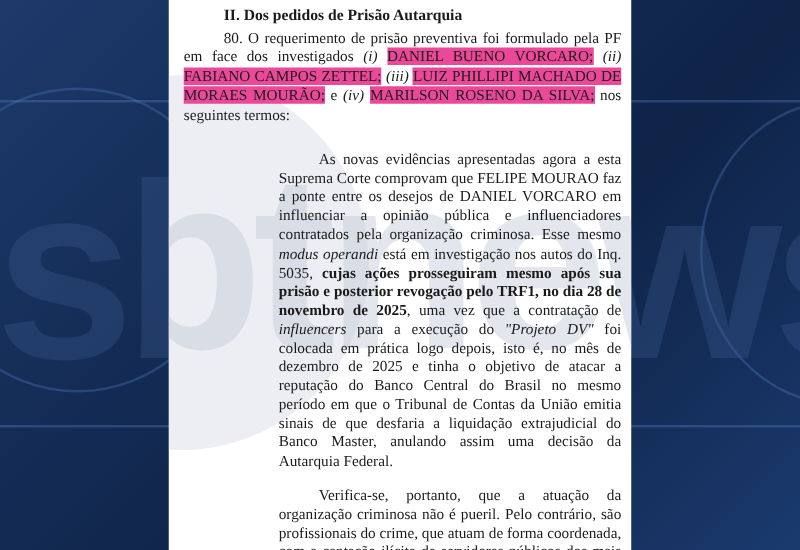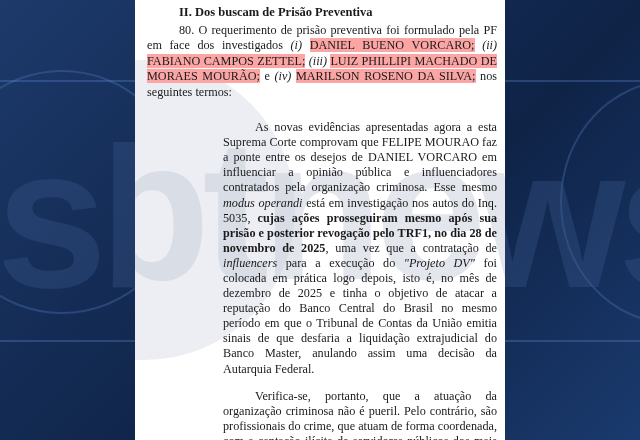--- a/index.html
+++ b/index.html
@@ -24,21 +24,21 @@
     white-space:nowrap; line-height:1; pointer-events:none;
   }
   .wm-ring {
     position:absolute; left:-140px; top:60px; width:300px; height:300px; border-radius:50%;
     background:rgba(200,205,220,0.35);
   }
   .content { position:relative; padding:0 8px 0 12px; font-size:12.2px; color:#1a1a1a; }
   .heading { font-weight:bold; font-size:12.5px; margin:5px 0 0 32px; height:18px; }
   .p { text-align:justify; line-height:15.4px; margin:0; }
   .indent { text-indent:32px; }
-  .hl { background:#fca5a5; }
+  .hl { background:#ec4899; }
   .quote { margin:0 0 0 76px; text-align:justify; line-height:15.1px; }
   .gap { height:20px; }
   .gap2 { height:12px; }
   .side-wm {
     position:absolute; font-family:"Liberation Sans","DejaVu Sans",sans-serif; font-weight:bold;
     font-size:200px; color:rgba(60,90,140,0.35); line-height:1; letter-spacing:-8px;
   }
 </style>
 </head>
 <body>
@@ -50,21 +50,21 @@
   <div class="bg-band" style="top:340px;"></div>
   <div class="side-wm" style="left:-4px;top:118px;">sb</div>
   <div class="side-wm" style="left:470px;top:118px;">ws</div>
 </div>
 
 <div class="paper">
   <div class="wm-ring"></div>
   <div class="watermark" style="left:-150px;">sbtnews</div>
 
   <div class="content">
-    <div class="heading">II. Dos buscam de Prisão Preventiva</div>
+    <div class="heading">II. Dos pedidos de Prisão Autarquia</div>
 
     <p class="p indent"><span>80. O requerimento de prisão preventiva foi formulado pela PF em face dos investigados </span><i>(i)</i> <span class="hl">DANIEL BUENO VORCARO;</span> <i>(ii)</i> <span class="hl">FABIANO CAMPOS ZETTEL;</span> <i>(iii)</i> <span class="hl">LUIZ PHILLIPI MACHADO DE MORAES MOURÃO;</span><span> e </span><i>(iv)</i> <span class="hl">MARILSON ROSENO DA SILVA;</span><span> nos seguintes termos:</span></p>
 
     <div class="gap"></div>
 
     <p class="quote indent"><span>As novas evidências apresentadas agora a esta Suprema Corte comprovam que FELIPE MOURAO faz a ponte entre os desejos de DANIEL VORCARO em influenciar a opinião pública e influenciadores contratados pela organização criminosa. Esse mesmo </span><i>modus operandi</i><span> está em investigação nos autos do Inq. 5035, </span><b>cujas ações prosseguiram mesmo após sua prisão e posterior revogação pelo TRF1, no dia 28 de novembro de 2025</b><span>, uma vez que a contratação de </span><i>influencers</i><span> para a execução do </span><i>"Projeto DV"</i><span> foi colocada em prática logo depois, isto é, no mês de dezembro de 2025 e tinha o objetivo de atacar a reputação do Banco Central do Brasil no mesmo período em que o Tribunal de Contas da União emitia sinais de que desfaria a liquidação extrajudicial do Banco Master, anulando assim uma decisão da Autarquia Federal.</span></p>
 
     <div class="gap2"></div>
 
     <p class="quote indent">Verifica-se, portanto, que a atuação da organização criminosa não é pueril. Pelo contrário, são profissionais do crime, que atuam de forma coordenada, com a captação ilícita de servidores públicos dos mais altos escalões da república, ao mesmo tempo que buscam influenciar a opinião pública contra os agentes do Estado envolvidos na investigação e desmantelamento do esquema criminoso multibilionário,</p>

